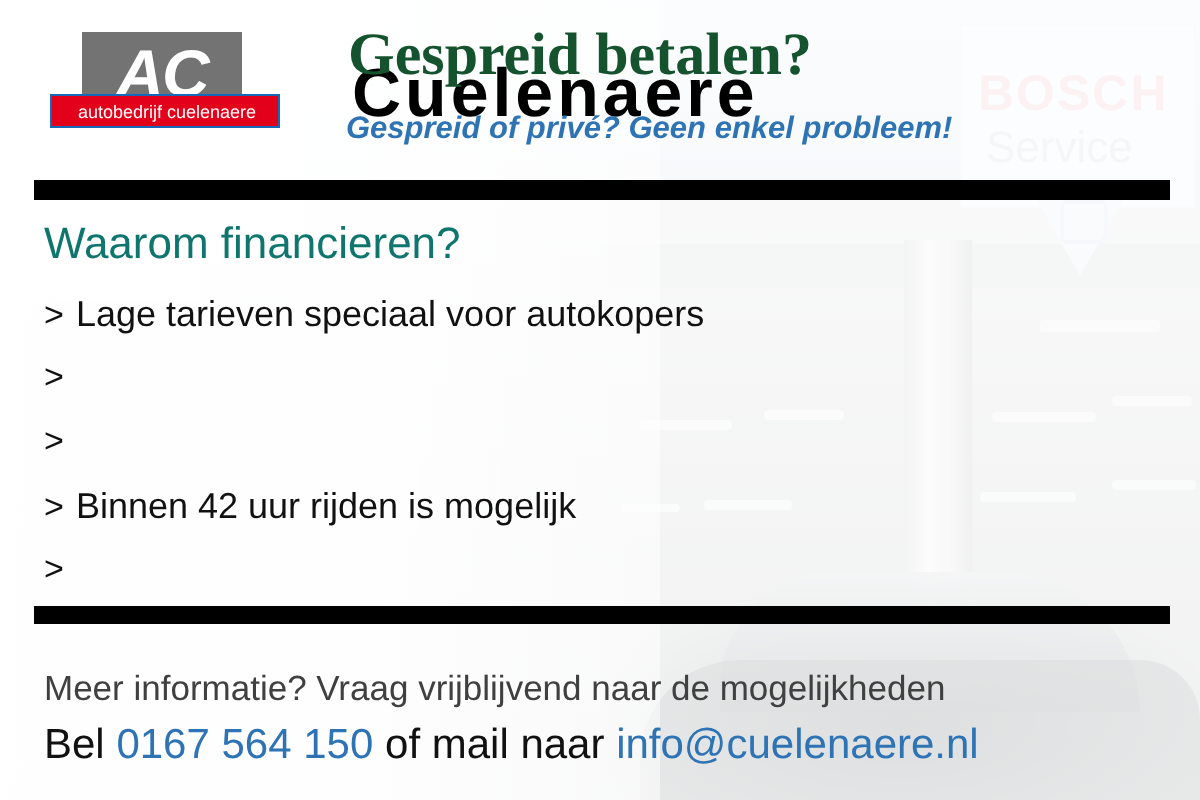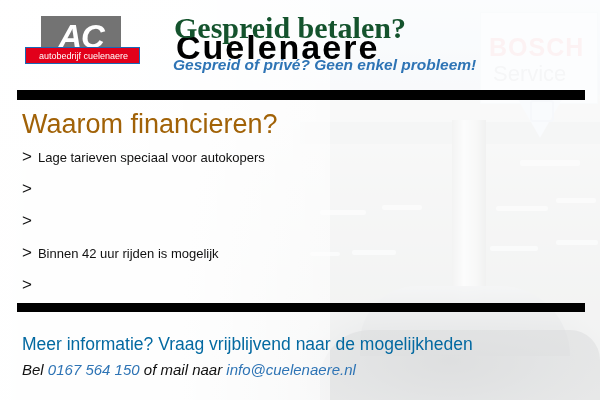--- a/index.html
+++ b/index.html
@@ -185,60 +185,59 @@
     position: absolute;
     background: #000000;
   }
   .rule-top    { left: 17px; top: 90px;  width: 568px; height: 10px; }
   .rule-bottom { left: 17px; top: 303px; width: 568px; height: 9px;  }
 
   
   .section-heading {
     position: absolute; left: 22px; top: 109px;
     font-family: "Liberation Sans", sans-serif;
-    font-size: 27px;
-    color: #a16207;
+    font-size: 22px;
+    color: #0f766e;
     white-space: nowrap;
   }
 
   
   .bullets { position: absolute; left: 22px; top: 147px; width: 420px; }
   .bullet-row {
     display: flex;
     align-items: baseline;
     height: 32px;
     white-space: nowrap;
   }
   .bullet-mark {
     font-family: "Liberation Sans", sans-serif;
     font-size: 17px;
     color: #111111;
     margin-right: 6px;
   }
   .bullet-text {
     font-family: "Liberation Sans", sans-serif;
-    font-size: 13px;
+    font-size: 18px;
     color: #111111;
   }
 
   
   .footer-line1 {
     position: absolute; left: 22px; top: 334px;
     font-family: "Liberation Sans", sans-serif;
     font-size: 17.5px;
-    color: #0369a1;
+    color: #404040;
     white-space: nowrap;
   }
   .footer-line2 {
     position: absolute; left: 22px; top: 361px;
     font-family: "Liberation Sans", sans-serif;
-    font-size: 15px;
+    font-size: 21px;
     color: #111111;
     white-space: nowrap;
-    font-style: italic;
   }
   .accent { color: #2e74b5; }
 </style>
 </head>
 <body>
 
 <div class="banner">
 
   <div class="bg-photo">
     <div class="bg-sky"></div>

